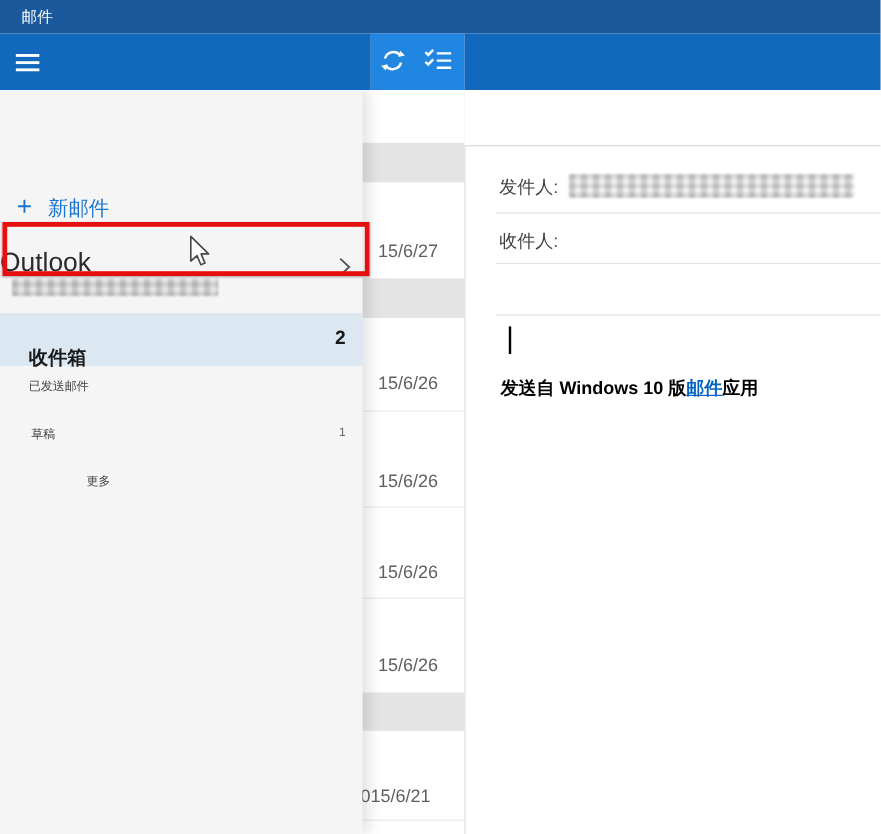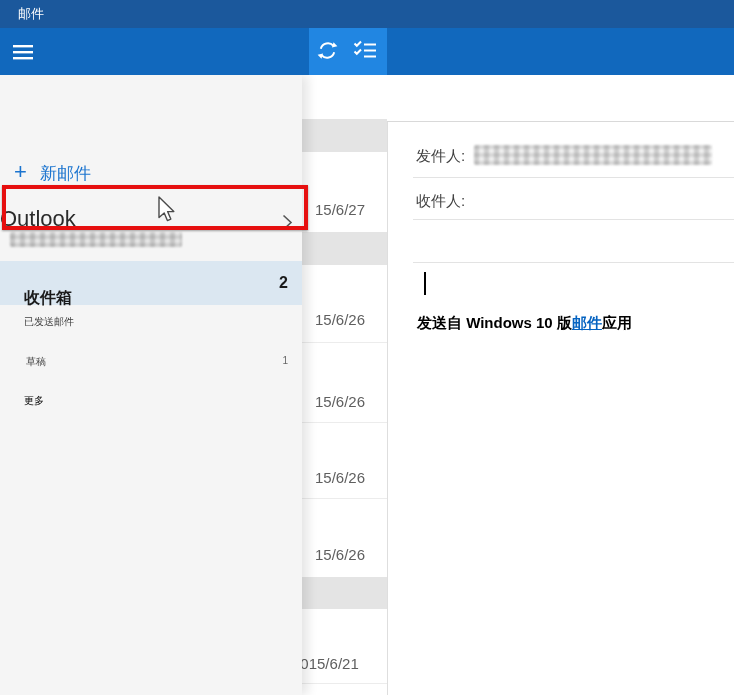--- a/index.html
+++ b/index.html
@@ -43,21 +43,21 @@
   .folder{position:absolute;left:0;width:302px;font-size:10px;color:#3f3f3f;}
   .folder .cnt{position:absolute;right:14px;top:0;}
   .row-inbox{top:186px;height:44px;background:#dbe7f1;font-size:16px;font-weight:bold;color:#1a1a1a;}
   .row-inbox .lbl{position:absolute;left:24px;top:27px;}
   .row-inbox .cnt{top:13px;font-weight:bold;color:#1a1a1a;}
   .row-sent{top:240px;height:20px;}
   .row-sent .lbl{position:absolute;left:24px;top:0;}
   .row-drafts{top:280px;height:20px;}
   .row-drafts .lbl{position:absolute;left:8px;top:0;margin-left:18px;}
   .row-drafts .cnt{color:#666;}
-  .row-more{top:319px;height:20px;color:#000000;}
+  .row-more{top:319px;height:20px;color:#404040;margin-left:48px;}
   .row-more .lbl{position:absolute;left:24px;top:0;}
 
   .annot-box{left:2px;top:185px;width:306px;height:45px;border:4px solid #e60f0f;box-sizing:border-box;z-index:30;box-shadow:0 1px 2px rgba(0,0,0,.35);}
   .cursor{left:158px;top:196px;z-index:40;}
 
   
   .mlist{left:302px;top:75px;width:85px;height:620px;background:#fff;z-index:1;}
   .mrow{position:absolute;left:302px;width:85px;z-index:1;}
   .gray{background:#e4e4e4;}
   .mdate{position:absolute;font-size:15px;color:#5f5f5f;white-space:nowrap;z-index:1;}

